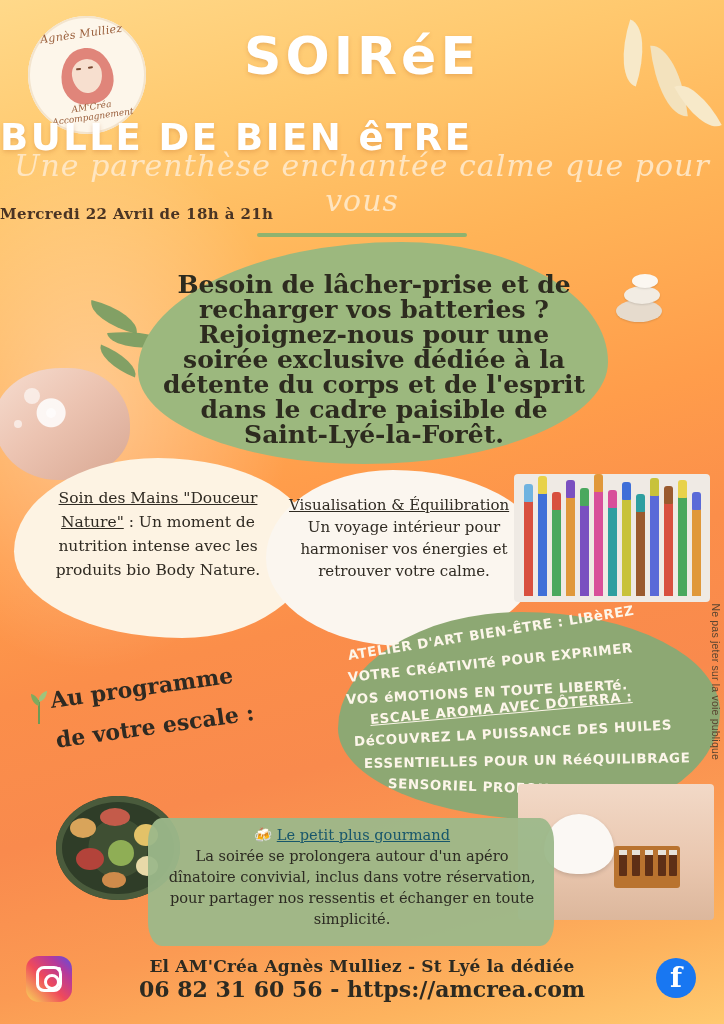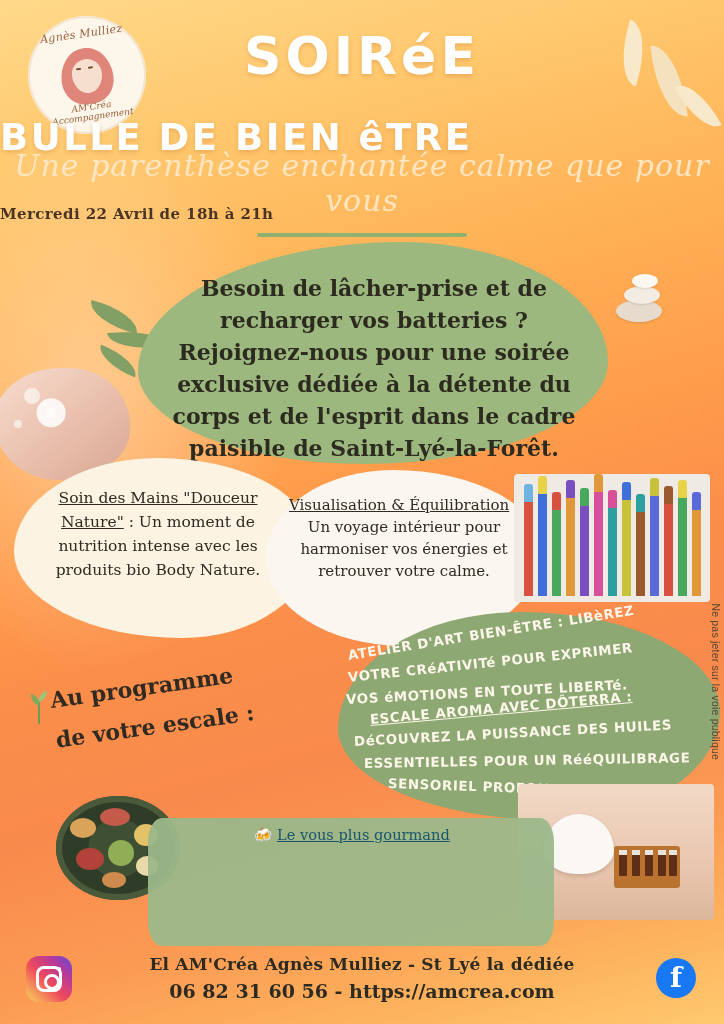--- a/index.html
+++ b/index.html
@@ -143,22 +143,22 @@
     width: 470px; height: 222px;
     background: #9cb87e;
     border-radius: 56% 44% 52% 48% / 58% 54% 46% 42%;
   }
   .intro-text {
     position: absolute;
     left: 160px; top: 272px; width: 428px;
     text-align: center;
     font-family: "DejaVu Serif", serif;
     font-weight: bold;
-    font-size: 22px;
-    line-height: 32px;
+    font-size: 25px;
+    line-height: 25px;
     color: #2d2b1f;
   }
 
   
   .blob-cream {
     position: absolute;
     left: 14px; top: 458px; width: 300px; height: 180px;
     background: #fdf3e3;
     border-radius: 48% 52% 44% 56% / 52% 48% 52% 48%;
   }
@@ -307,21 +307,21 @@
 
   
   .footer {
     position: absolute; left: 0; right: 0; bottom: 22px;
     text-align: center;
     font-family: "DejaVu Serif", serif;
     font-weight: bold;
     color: #2d2a21;
   }
   .footer .line1 { font-size: 17px; letter-spacing: .2px; }
-  .footer .line2 { font-size: 19px; margin-top: 6px; }
+  .footer .line2 { font-size: 22px; margin-top: 0; }
 
   .insta {
     position: absolute; left: 26px; bottom: 22px;
     width: 46px; height: 46px; border-radius: 13px;
     background: linear-gradient(45deg,#f9d85a 0%, #ef4a5b 45%, #b5399b 75%, #5b4fe0 100%);
     display: flex; align-items: center; justify-content: center;
   }
   .insta .sq { width: 26px; height: 26px; border: 3px solid #fff; border-radius: 8px; position: relative;}
   .insta .sq::after {
     content: ""; position: absolute; left: 5px; top: 5px; width: 10px; height: 10px;
@@ -494,22 +494,23 @@
       <div class="vial" style="left:55px">
           <div class="cap"></div>
         </div>
     </div>
   </div>
 
   <div class="blob-apero"></div>
   <div class="apero">
     <div>
       <span>🍻</span>
-      <span class="head">Le vous plus gourmand</span>
+      <span class="head">Le petit plus gourmand</span>
     </div>
+    <div>La soirée se prolongera autour d'un apéro dînatoire convivial, inclus dans votre réservation, pour partager nos ressentis et échanger en toute simplicité.</div>
   </div>
 
   <div class="insta">
     <div class="sq"></div>
       <div class="dot"></div>
   </div>
   <div class="fb">
     <span>f</span>
   </div>
   <div class="footer">

